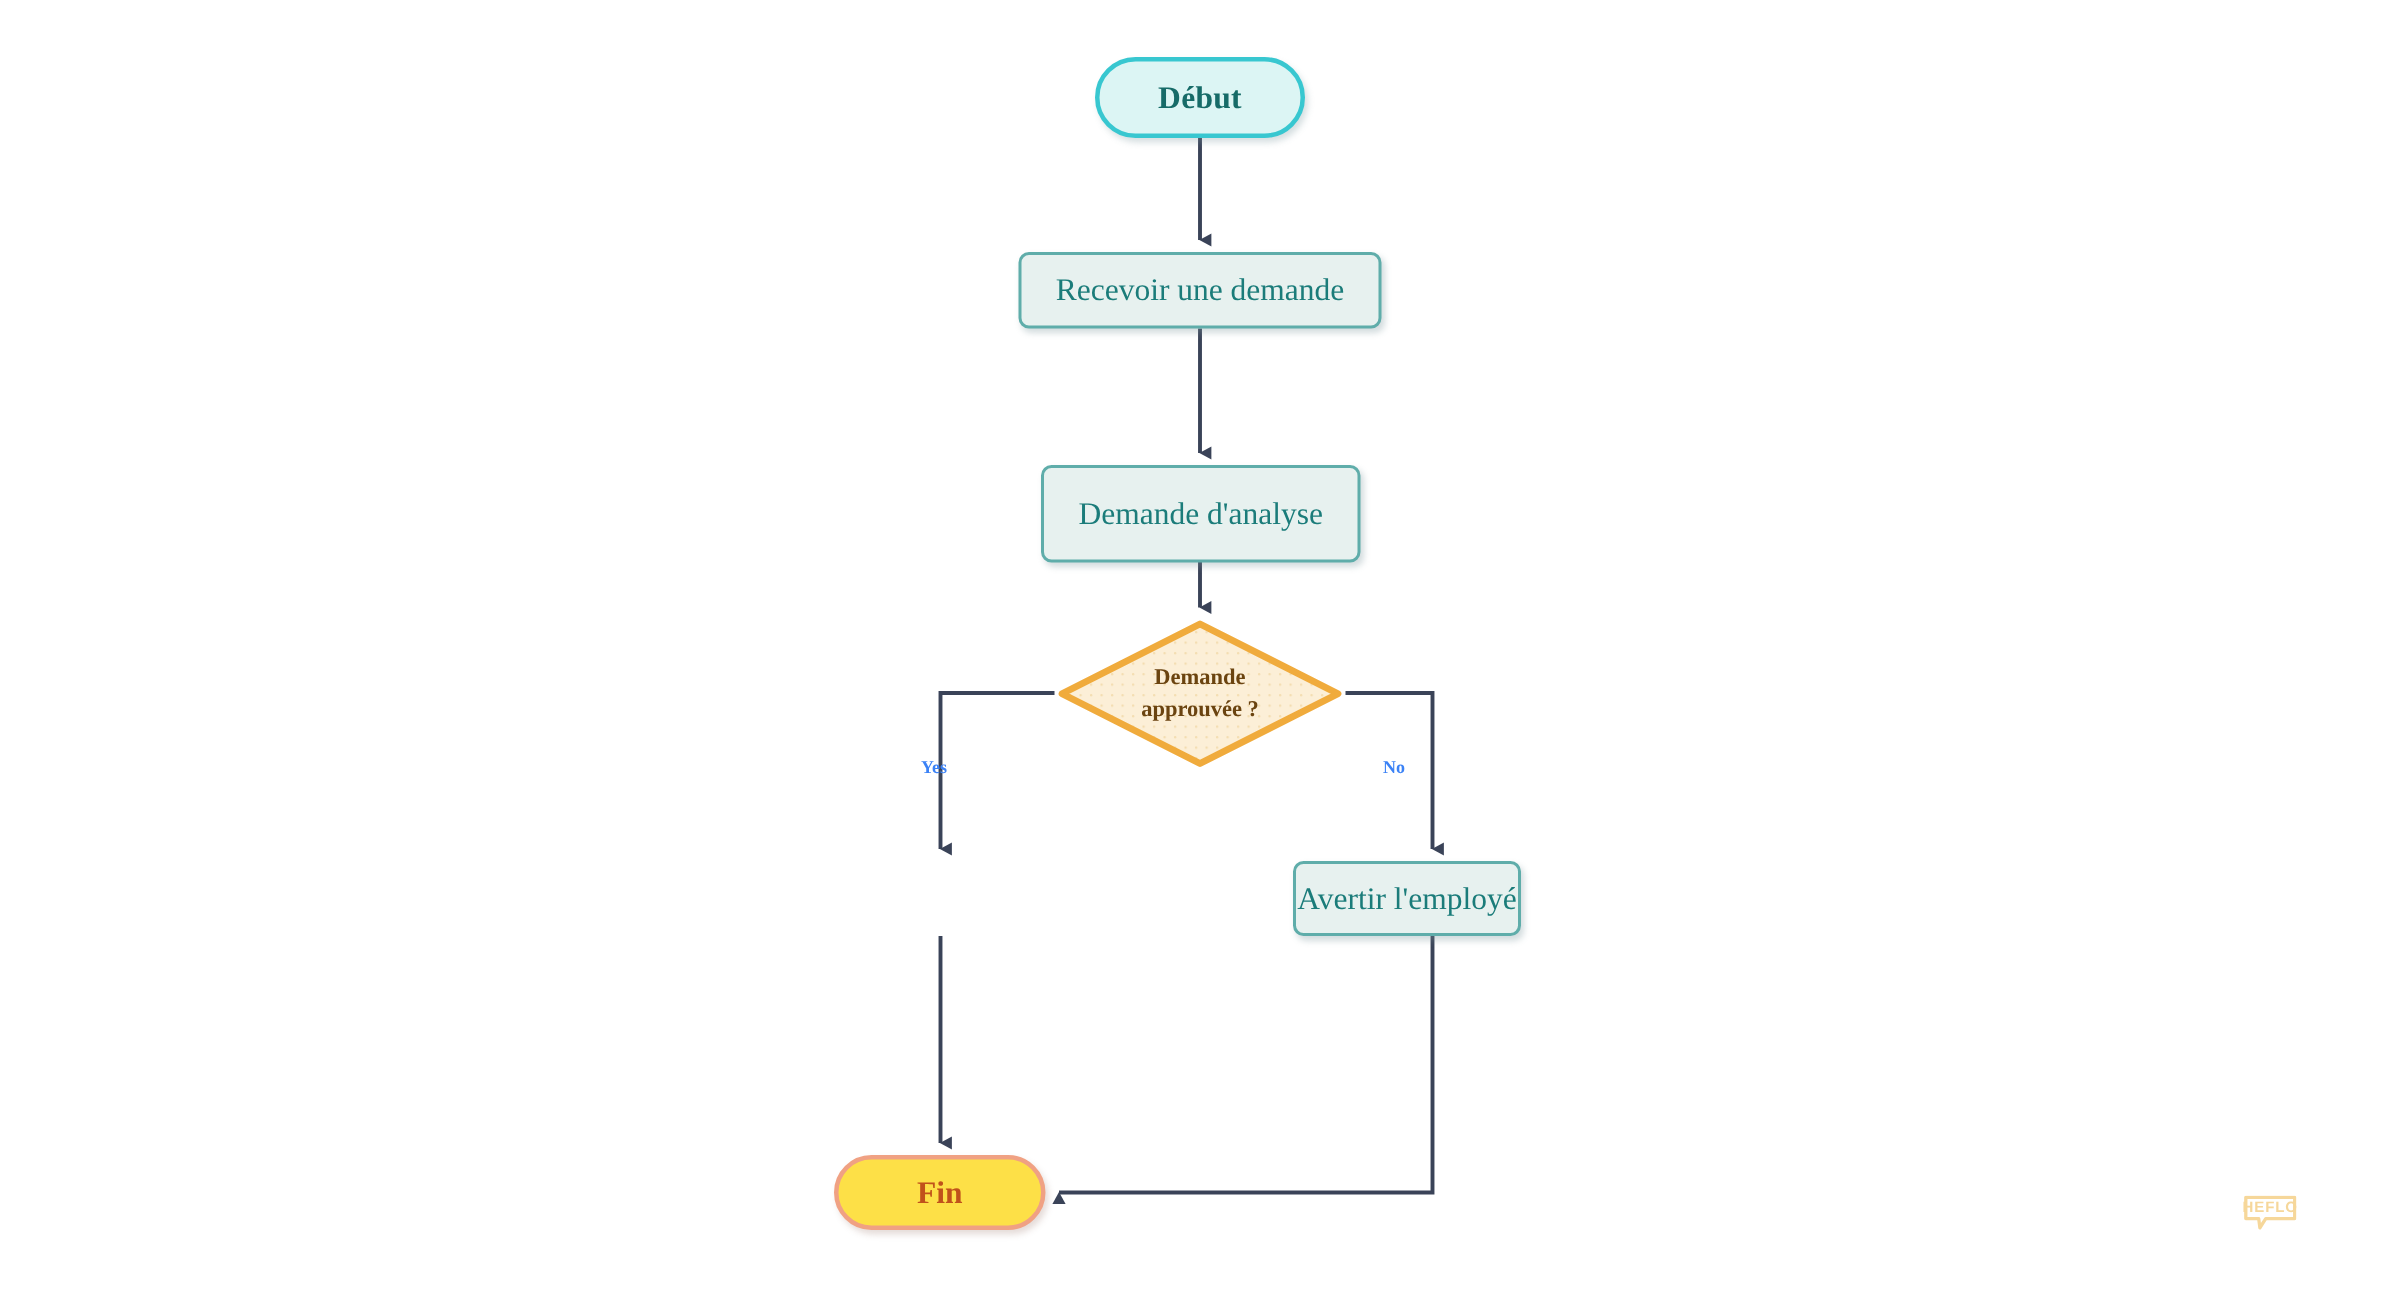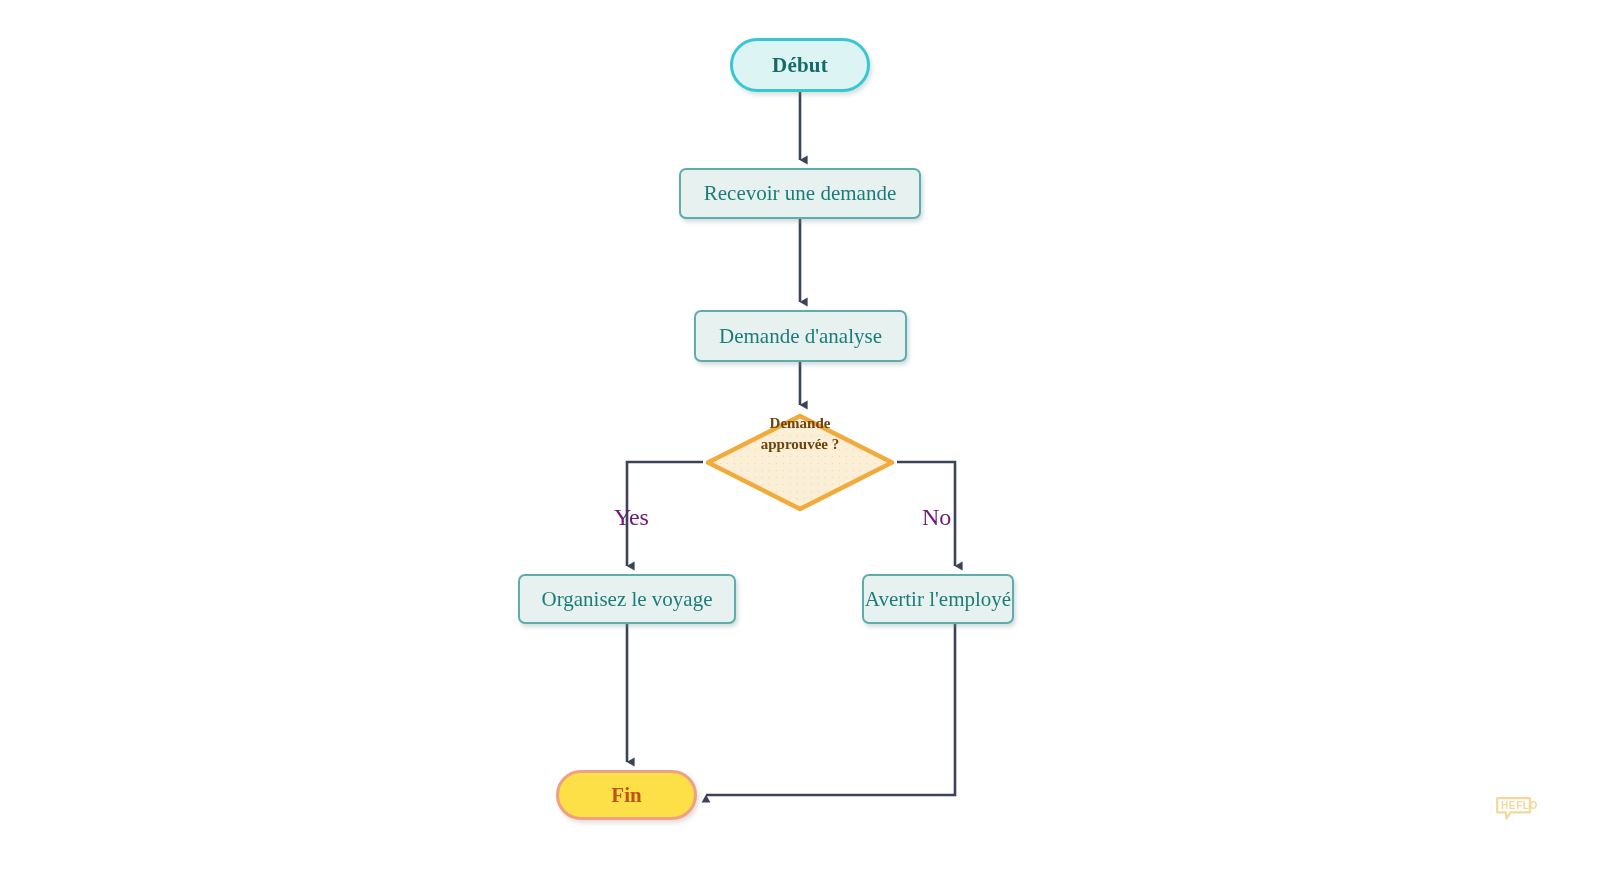--- a/index.html
+++ b/index.html
@@ -91,43 +91,43 @@
   }
   .decision-text {
     position: absolute;
     left: 0;
     top: 0;
     width: 100%;
     height: 100%;
     display: flex;
     flex-direction: column;
     align-items: center;
+    justify-content: center;
     color: #6b4410;
     font-weight: bold;
     font-size: 15px;
     line-height: 1.38;
     text-align: center;
     pointer-events: none;
   }
 
   
   .branch-label {
     position: absolute;
-    color: #701a75;
-    font-size: 24px;
-    font-weight: normal;
+    color: #3b82f6;
+    font-size: 12px;
+    font-weight: bold;
     white-space: nowrap;
     z-index: 6;
   }
 
   
   .watermark {
     position: absolute;
     z-index: 8;
-    padding-left: 12px;
   }
   .watermark-text {
     position: absolute;
     left: 0;
     top: 0;
     width: 100%;
     height: 100%;
     display: flex;
     align-items: center;
     justify-content: center;
@@ -187,44 +187,41 @@
   </svg>
 
   <div class="node terminal-start" style="left:730px; top:38px; width:140px; height:54px;">
     <span class="node-label">Début</span>
   </div>
 
   <div class="node process" style="left:679px; top:168px; width:242px; height:51px;">
     <span class="node-label">Recevoir une demande</span>
   </div>
 
-  <div class="node process" style="left:694px; top:310px; width:213px; height:52px;">
+  <div class="node process" style="left:694px; top:310px; width:213px; height:65px;">
     <span class="node-label">Demande d'analyse</span>
   </div>
 
   <div class="decision-wrap" style="left:705px; top:413px; width:190px; height:99px;">
     <svg class="decision-shape" viewBox="0 0 190 99" preserveAspectRatio="none" xmlns="http://www.w3.org/2000/svg">
       <polygon points="95,3 187,49.5 95,96 3,49.5" fill="url(#dotfill)" stroke="#f0ab3c" stroke-width="4.5" stroke-linejoin="round"></polygon>
     </svg>
     <div class="decision-text">
       <span>Demande</span>
       <span>approuvée ?</span>
     </div>
   </div>
 
   <div class="branch-label" style="left:614px; top:504px;">
     <span>Yes</span>
   </div>
   <div class="branch-label" style="left:922px; top:504px;">
     <span>No</span>
   </div>
 
-  <div class="node process" style="left:518px; top:574px; width:218px; height:50px;">
-    <span class="node-label">Organisez le voyage</span>
-  </div>
 
   <div class="node process" style="left:862px; top:574px; width:152px; height:50px;">
     <span class="node-label">Avertir l'employé</span>
   </div>
 
   <div class="node terminal-end" style="left:556px; top:770px; width:141px; height:50px;">
     <span class="node-label">Fin</span>
   </div>
 
   <div class="watermark" style="left:1496px; top:797px; width:35px; height:17px;">

